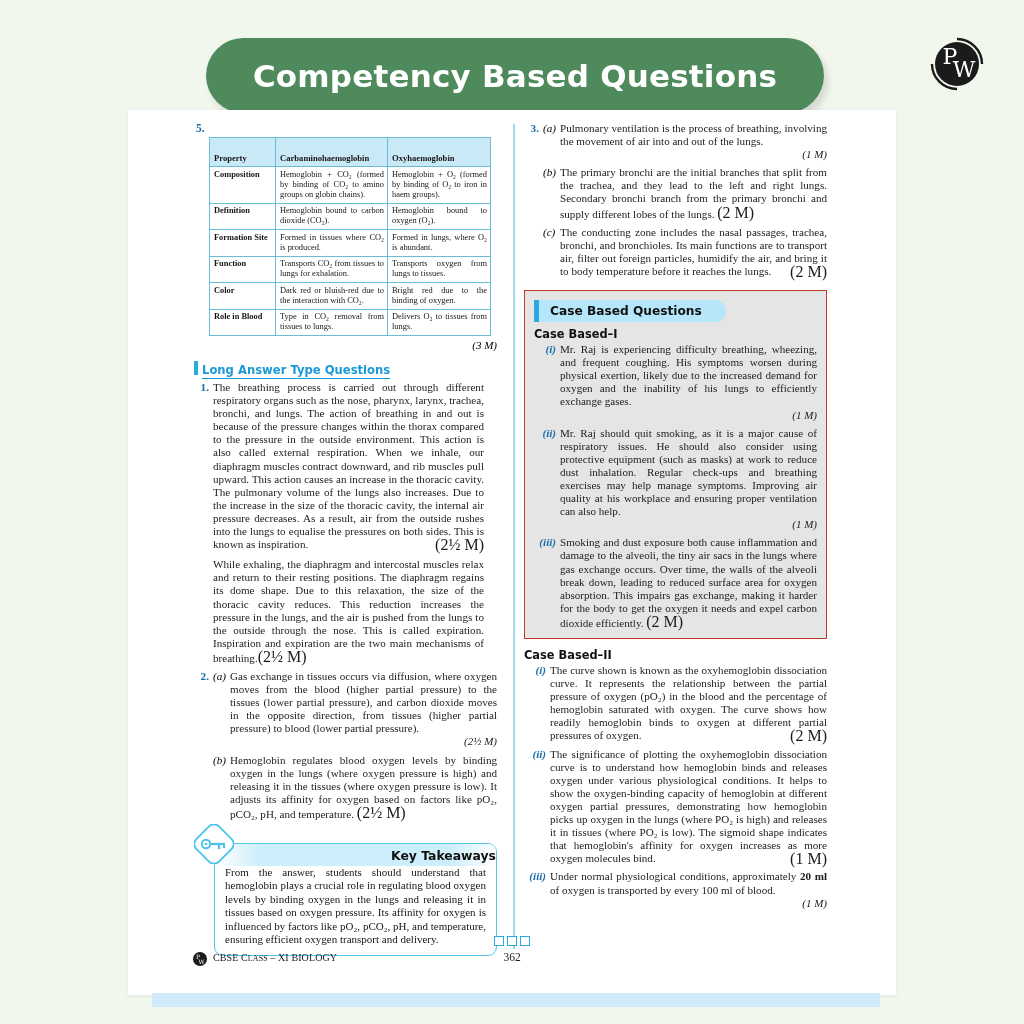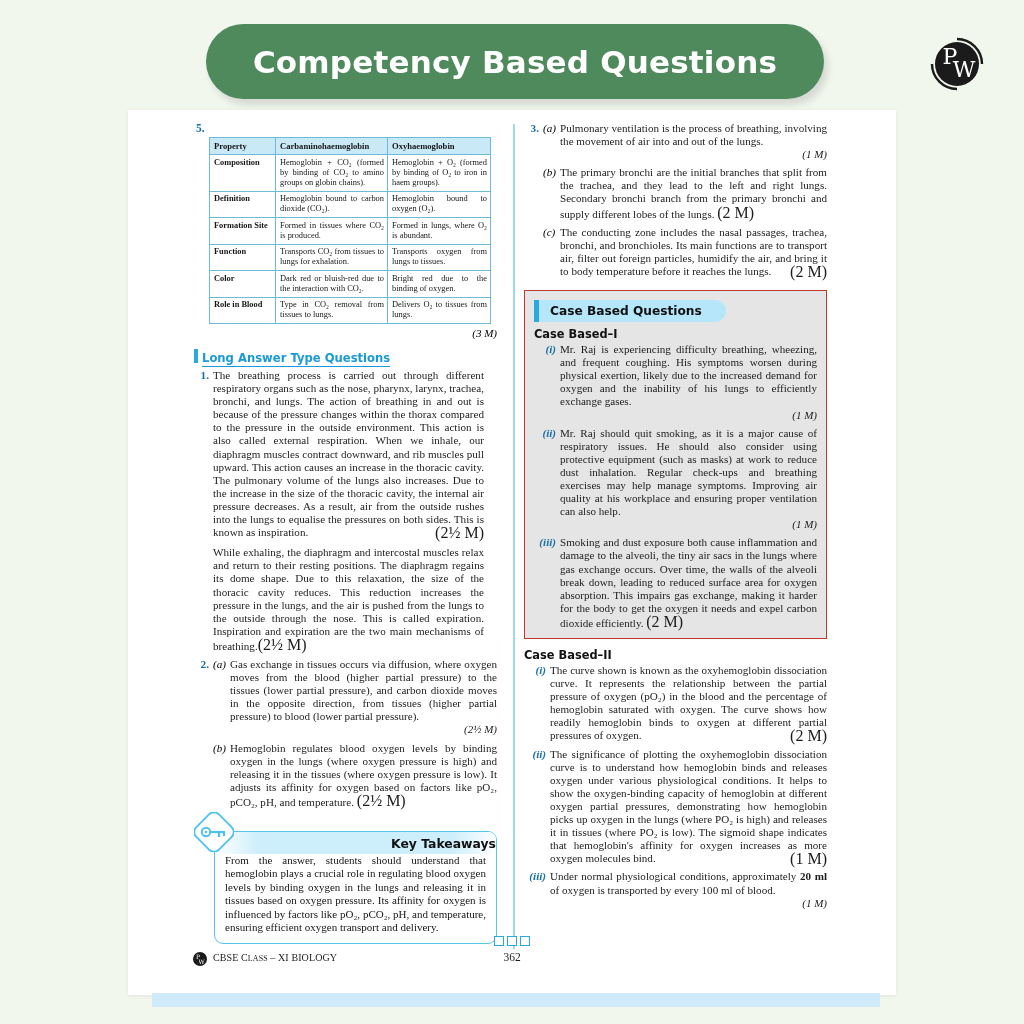--- a/index.html
+++ b/index.html
@@ -15,21 +15,21 @@
     position: relative;
     width: 1024px;
     height: 1024px;
     background: #f2f7ee;
   }
 
   
   .banner {
     position: absolute;
     left: 206px;
-    top: 24px;
+    top: 38px;
     width: 618px;
     height: 75px;
     background: #4e8a5c;
     border-radius: 38px;
     box-shadow: 4px 6px 7px rgba(0,0,0,0.12);
     display: flex;
     align-items: center;
     justify-content: center;
   }
   .banner-title {
@@ -184,21 +184,21 @@
     line-height: 10px;
     color: #161616;
     vertical-align: top;
     text-align: justify;
   }
   table.cmp thead th {
     background: #c9e9f7;
     font-weight: bold;
     font-size: 8.6px;
     text-align: left;
-    padding-top: 3px;
+    padding-top: 15px;
     padding-bottom: 3px;
   }
   table.cmp td.prop {
     font-weight: bold;
     text-align: left;
   }
   .col-prop { width: 66px; }
   .col-carb { width: 112px; }
   .col-oxy  { width: 103px; }
   .mk3m { display:block; text-align:right; font-style: italic; font-size: 11px; margin-top: 3px; }

